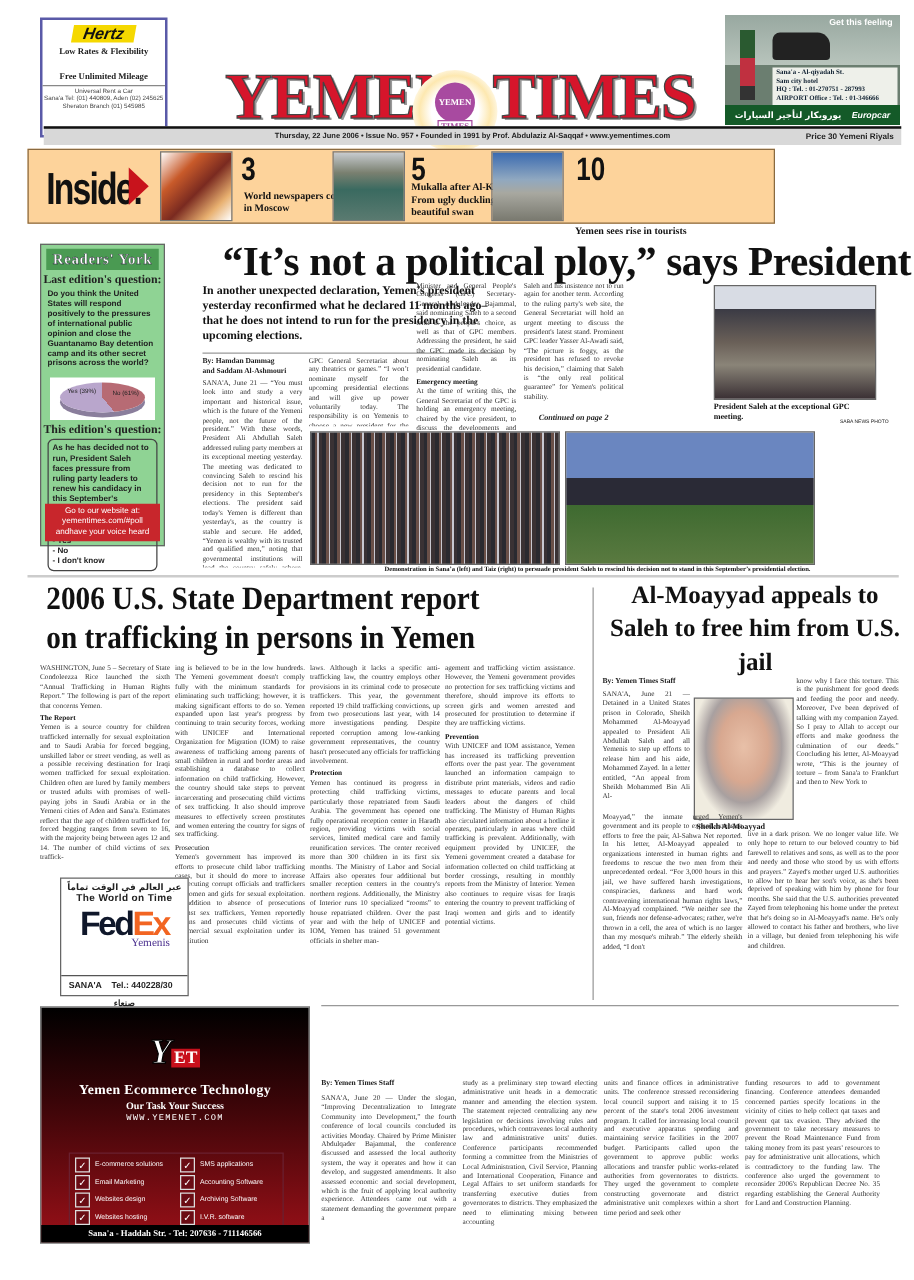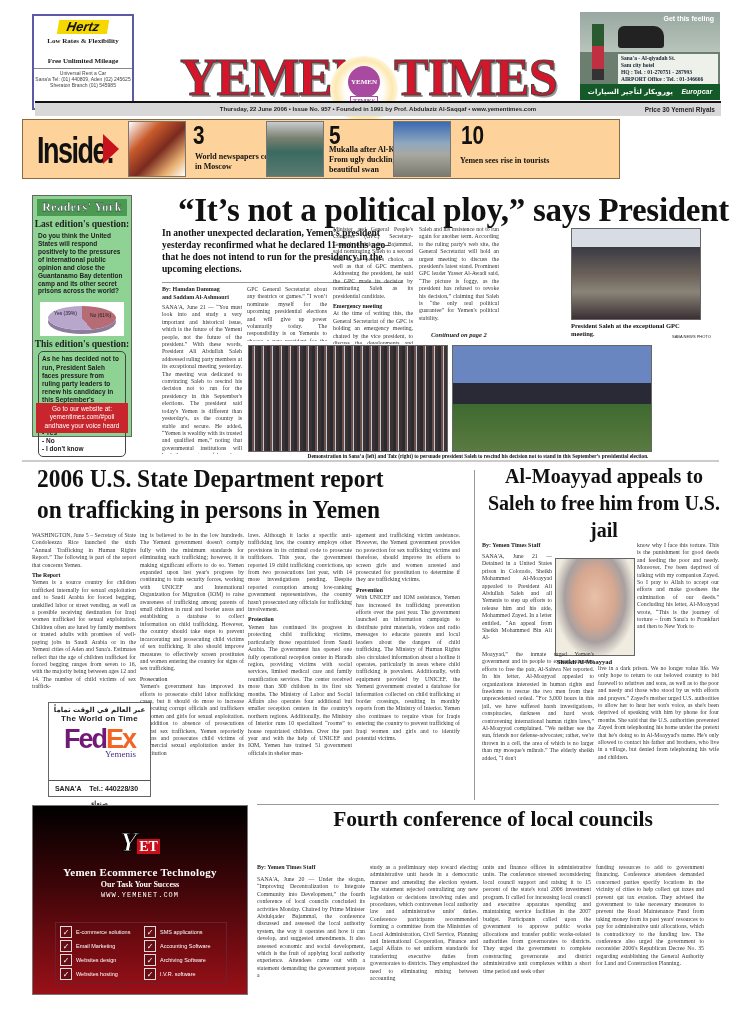--- a/index.html
+++ b/index.html
@@ -50,21 +50,21 @@
 .photo.stadium{background:linear-gradient(#6a86c0 0,#6a86c0 35%,#2a2a36 35%,#2a2a36 55%,#3e6a30 55%,#5a7a40 100%)}
 .caption{font:bold 6.5px "Liberation Serif",serif;color:#111;line-height:1.25}
 .rule{background:#999;height:1px}
 .vrule{background:#999;width:1px}
 h2.traf{position:absolute;left:37px;top:463px;width:300px;font:bold 26px "Liberation Serif",serif;line-height:1.2;text-align:center;color:#111;white-space:nowrap;transform:scaleX(.9);transform-origin:left}
 h2.moay{position:absolute;left:484px;top:463px;width:240px;font:bold 20px "Liberation Serif",serif;line-height:1.35;text-align:center;color:#111}
 .fedex{left:48px;top:702px;width:103px;height:95px;border:1px solid #666;background:#fff;text-align:center}
 .fedex .ar{font:bold 7px "DejaVu Sans",sans-serif;margin-top:3px}
 .fedex .wt{font:bold 8px "Liberation Sans",sans-serif;letter-spacing:.3px}
 .fedex .logo{font:bold 27px "Liberation Sans",sans-serif;letter-spacing:-2px;margin-top:2px;line-height:28px}
-.fedex .logo .fd{color:#701a75}.fedex .logo .ex{color:#f26522}
+.fedex .logo .fd{color:#0f172a}.fedex .logo .ex{color:#f26522}
 .fedex .exp{font:9px "Liberation Serif",serif;color:#4a2f8e;text-align:right;padding-right:14px;margin-top:-4px}
 .fedex .tel{position:absolute;left:0;bottom:0;width:100%;height:16px;border-top:1px solid #555;font:bold 7px "Liberation Sans",sans-serif;line-height:15px}
 .moaypic{left:555px;top:558px;width:80px;height:98px;background:radial-gradient(ellipse at 50% 40%,#e8c0a8 0,#d8a890 35%,#a8a0a0 55%,#f0ece0 75%)}
 .yet{left:32px;top:805px;width:216px;height:190px;background:linear-gradient(#000 0,#3a0508 40%,#9a1018 100%);border:1px solid #777;color:#fff;text-align:center}
 .yet .logo{margin:20px auto 0;font:italic bold 28px "Liberation Serif",serif;color:#fff;-webkit-text-stroke:1px #000;height:36px}
 .yet .logo .et{font-style:normal;font-size:14px;background:#c8101c;padding:0 2px;-webkit-text-stroke:0}
 .yet .name{font:bold 11px "Liberation Serif",serif;margin-top:4px;letter-spacing:.3px}
 .yet .tag{font:bold 8px "Liberation Serif",serif;margin-top:2px}
 .yet .url{font:7px "Liberation Mono",monospace;letter-spacing:1px;margin-top:2px}
 .yet .grid{position:absolute;left:22px;top:116px;width:172px;height:62px;border:1px solid #6a2030;display:grid;grid-template-columns:1fr 1fr;gap:2px 6px;padding:3px 4px}
@@ -120,21 +120,21 @@
   <span class="lbl">Inside:</span>
   <span class="tri"></span>
   <div class="pic" style="left:105px;background:linear-gradient(135deg,#fff 0,#c85a2a 30%,#7a2a20 55%,#e8b070 80%,#fff 100%)"></div>
   <span class="num" style="left:170px">3</span>
   <span class="cap" style="left:172px;top:32px;width:100px">World newspapers convene in Moscow</span>
   <div class="pic" style="left:243px;background:linear-gradient(#c8ccd0 0,#7a8070 30%,#3a6a60 55%,#5a7a70 100%)"></div>
   <span class="num" style="left:306px">5</span>
   <span class="cap" style="left:306px;top:25px;width:90px">Mukalla after Al-Khour: From ugly duckling to beautiful swan</span>
   <div class="pic" style="left:370px;background:linear-gradient(#3a6ab0 0,#90a8c0 40%,#a8a8a0 60%,#7a7a70 100%)"></div>
   <span class="num" style="left:438px">10</span>
-  <span class="cap" style="left:437px;top:36px;width:130px">Yemen sees rise in tourists</span>
+  <span class="cap" style="left:437px;top:60px;width:130px">Yemen sees rise in tourists</span>
 </div>
 
 <div class="abs rv">
   <div class="title">Readers' York</div>
   <h4>Last edition's question:</h4>
   <div class="q">Do you think the United States will respond positively to the pressures of international public opinion and close the Guantanamo Bay detention camp and its other secret prisons across the world?</div>
   <div class="pie">
     <div class="disk"></div>
     <span style="left:14px;top:8px">Yes (39%)</span>
     <span style="left:50px;top:10px">No (61%)</span>
@@ -256,23 +256,24 @@
       </div>
     <div>
         <i>✓</i>
         <span>Websites hosting</span>
       </div>
     <div>
         <i>✓</i>
         <span>I.V.R. software</span>
       </div>
   </div>
+  <div class="foot">Sana'a - Haddah Str. - Tel: 207636 - 711146566</div>
 </div>
 
 <div class="abs rule" style="left:257px;top:804px;width:462px"></div>
 <h2 class="fourth">
-  <span>Fourth conference of local councils</span><br>
+  <br>
 </h2>
 <div class="abs byline" style="left:257px;top:864px">By: Yemen Times Staff</div>
 <div class="abs col" style="left:257px;top:876px;width:108px;height:110px">SANA'A, June 20 — Under the slogan, “Improving Decentralization to Integrate Community into Development,” the fourth conference of local councils concluded its activities Monday. Chaired by Prime Minister Abdulqader Bajammal, the conference discussed and assessed the local authority system, the way it operates and how it can develop, and suggested amendments. It also assessed economic and social development, which is the fruit of applying local authority experience. Attendees came out with a statement demanding the government prepare a</div>
 <div class="abs col" style="left:370px;top:864px;width:108px;height:122px">study as a preliminary step toward electing administrative unit heads in a democratic manner and amending the election system. The statement rejected centralizing any new legislation or decisions involving rules and procedures, which contravenes local authority law and administrative units' duties. Conference participants recommended forming a committee from the Ministries of Local Administration, Civil Service, Planning and International Cooperation, Finance and Legal Affairs to set uniform standards for transferring executive duties from governorates to districts. They emphasized the need to eliminating mixing between accounting</div>
 <div class="abs col" style="left:483px;top:864px;width:108px;height:122px">units and finance offices in administrative units. The conference stressed reconsidering local council support and raising it to 15 percent of the state's total 2006 investment program. It called for increasing local council and executive apparatus spending and maintaining service facilities in the 2007 budget. Participants called upon the government to approve public works allocations and transfer public works-related authorities from governorates to districts. They urged the government to complete constructing governorate and district administrative unit complexes within a short time period and seek other</div>
 <div class="abs col" style="left:596px;top:864px;width:108px;height:122px">funding resources to add to government financing. Conference attendees demanded concerned parties specify locations in the vicinity of cities to help collect qat taxes and prevent qat tax evasion. They advised the government to take necessary measures to prevent the Road Maintenance Fund from taking money from its past years' resources to pay for administrative unit allocations, which is contradictory to the funding law. The conference also urged the government to reconsider 2006's Republican Decree No. 35 regarding establishing the General Authority for Land and Construction Planning.</div>
 
 </body></html>

